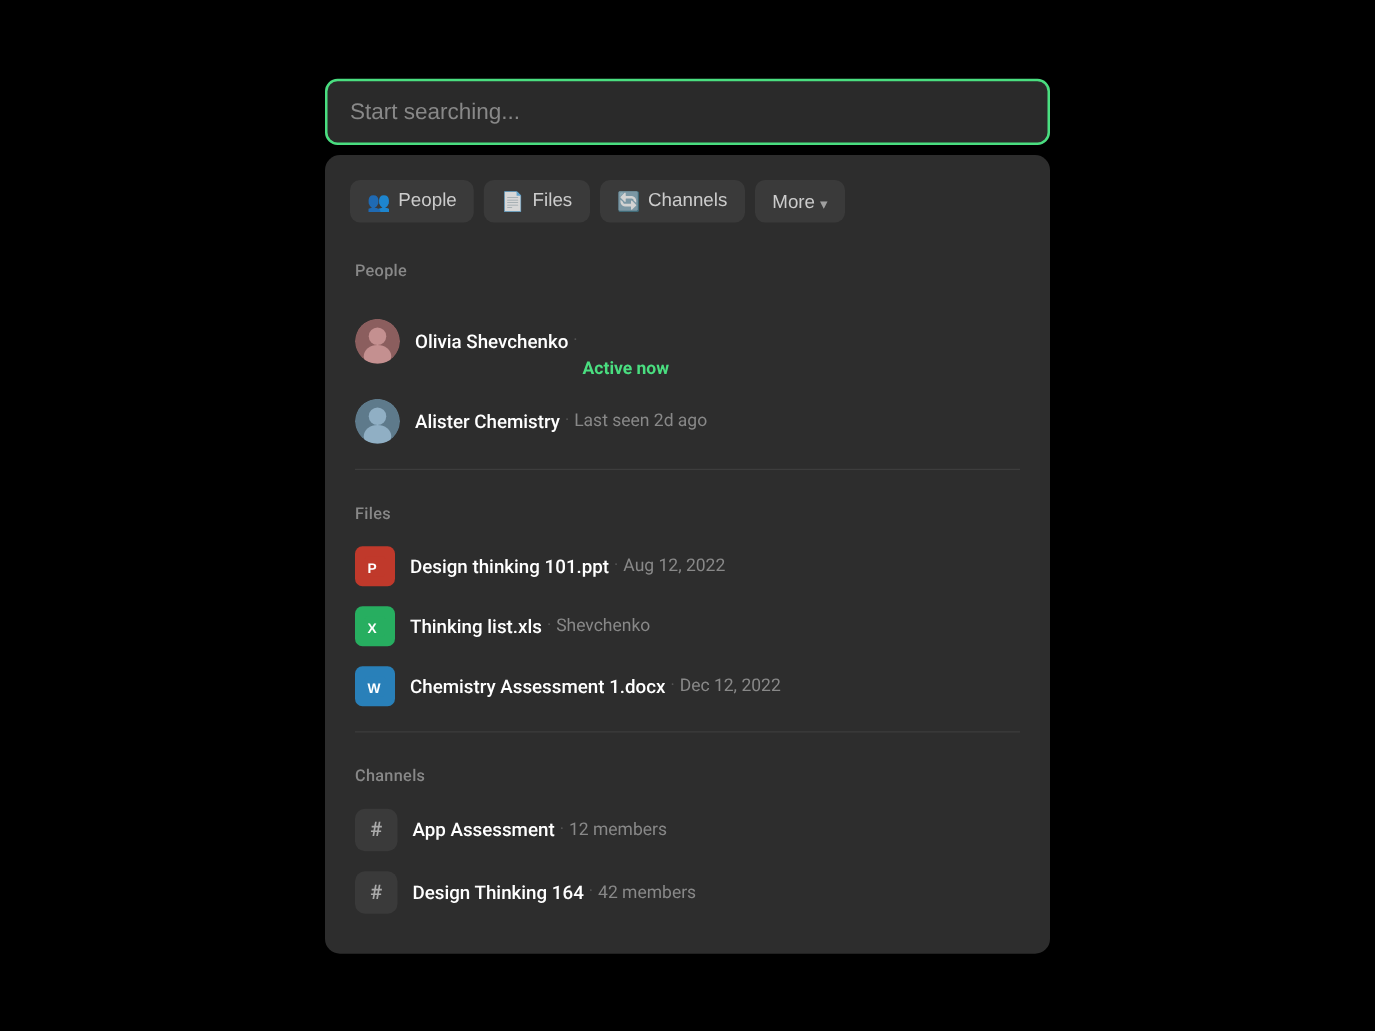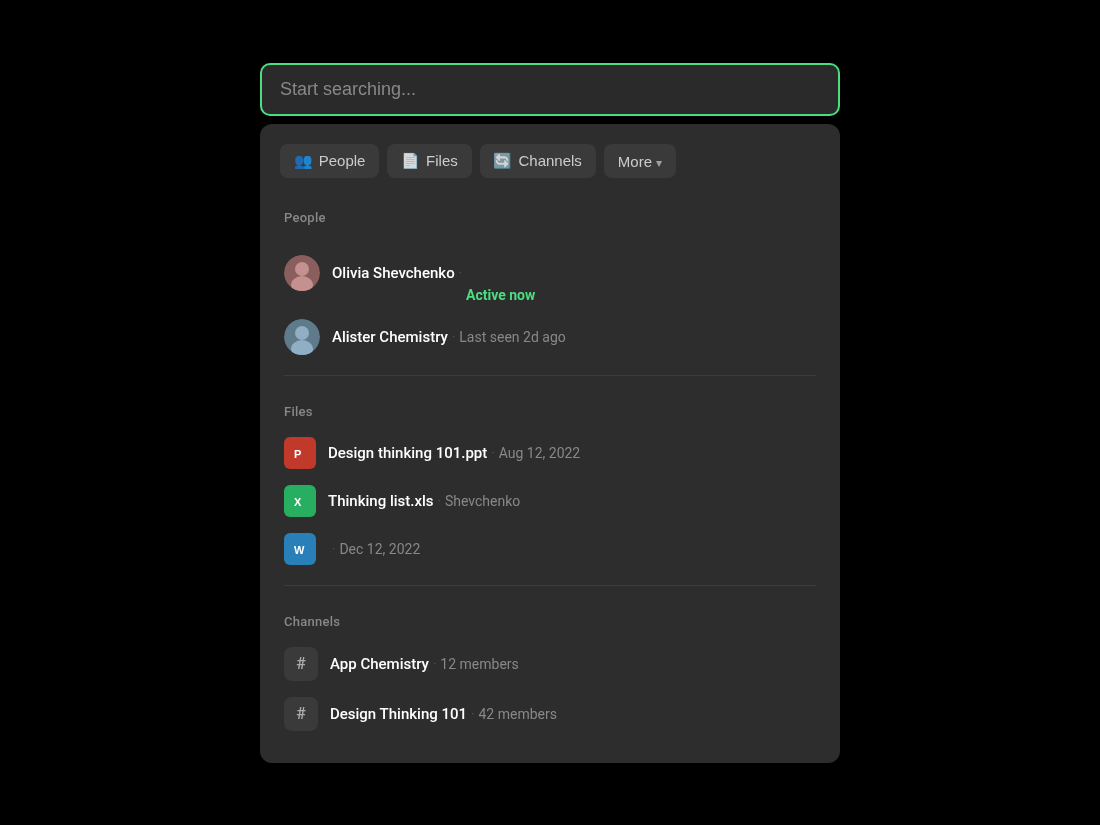--- a/index.html
+++ b/index.html
@@ -294,48 +294,49 @@
       </div>
 
       <div class="result-item">
         <div class="file-icon file-icon-doc">
           <svg width="20" height="20" viewBox="0 0 20 20" fill="none" xmlns="http://www.w3.org/2000/svg">
             <rect x="2" y="2" width="16" height="16" rx="2" fill="#2980b9"></rect>
             <text x="4" y="15" font-size="11" font-weight="bold" fill="white" font-family="sans-serif">W</text>
           </svg>
         </div>
         <div class="result-text-group">
+          <span class="result-name">Chemistry Assessment 1.docx</span>
           <span class="dot-separator"> · </span>
           <span class="result-meta">Dec 12, 2022</span>
         </div>
       </div>
     </div>
 
     <hr class="divider">
 
     <div class="section">
       <div class="section-label">Channels</div>
 
       <div class="result-item">
         <div class="channel-icon">
           <span>#</span>
         </div>
         <div class="result-text-group">
-          <span class="result-name">App Chemistry</span>
+          <span class="result-name">App Assessment</span>
           <span class="dot-separator"> · </span>
           <span class="result-meta">12 members</span>
         </div>
       </div>
 
       <div class="result-item">
         <div class="channel-icon">
           <span>#</span>
         </div>
         <div class="result-text-group">
-          <span class="result-name">Design Thinking 101</span>
+          <span class="result-name">Design Thinking 164</span>
           <span class="dot-separator"> · </span>
           <span class="result-meta">42 members</span>
         </div>
       </div>
     </div>
 
   </div>
 </div>
 
 </body></html>

